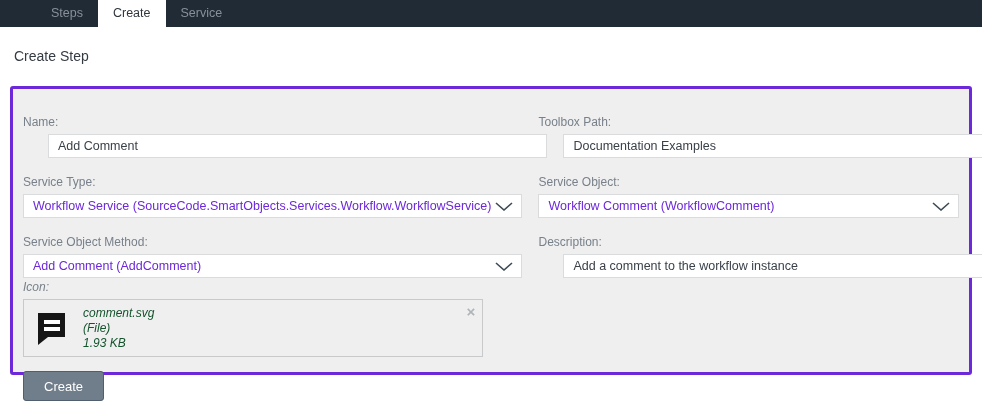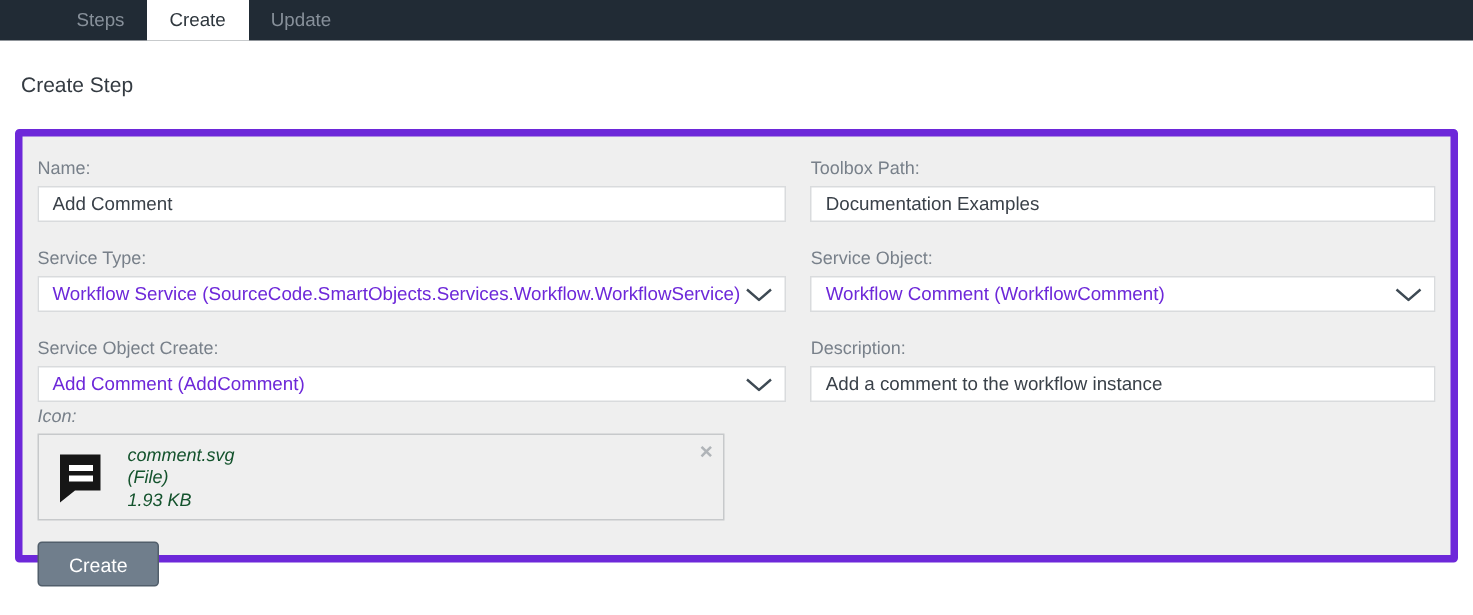--- a/index.html
+++ b/index.html
@@ -37,23 +37,23 @@
     font-size: 14px;
     line-height: 21px;
     font-weight: 400;
     color: #343b42;
   }
 
   
   .panel {
     margin: 19px 10px 0;
     background: #efefef;
-    border: 5px solid #6d28d9;
+    border: 3px solid #6d28d9;
     border-radius: 3px;
-    padding: 14px 10px 12px;
+    padding: 26px 10px 12px;
     height: 289px;
   }
   .grid {
     display: grid;
     grid-template-columns: 1fr 1fr;
     column-gap: 16px;
     row-gap: 17px;
   }
   .field label {
     display: block;
@@ -66,20 +66,21 @@
     width: 100%;
     height: 24px;
     background: #ffffff;
     border: 1px solid #d9dbdd;
     border-radius: 0;
     padding: 0 9px;
     font-family: "Liberation Sans", "DejaVu Sans", sans-serif;
     font-size: 12.5px;
     color: #3a4149;
     outline: none;
+    margin-left: 25px;
   }
   .select {
     position: relative;
     width: 100%;
     height: 24px;
     background: #ffffff;
     border: 1px solid #d9dbdd;
     padding: 0 30px 0 9px;
     font-size: 12.5px;
     line-height: 22px;
@@ -137,21 +138,21 @@
     font-size: 13px;
     cursor: pointer;
   }
 </style>
 </head>
 <body>
 
 <div class="tabbar">
   <div class="tab">Steps</div>
   <div class="tab active">Create</div>
-  <div class="tab">Update</div>
+  <div class="tab">Service</div>
 </div>
 
 <h1 class="page-title">Create Step</h1>
 
 <div class="panel">
   <div class="grid">
 
     <div class="field">
       <label>Name:</label>
       <input class="text-input" type="text" value="Add Comment" style="">
@@ -176,21 +177,21 @@
       <label>Service Object:</label>
       <div class="select">
         <span>Workflow Comment (WorkflowComment)</span>
         <svg class="chev" viewBox="0 0 18 9">
           <polyline points="1,1 9,8 17,1" fill="none" stroke="#3e4a54" stroke-width="1.6"></polyline>
         </svg>
       </div>
     </div>
 
     <div class="field">
-      <label>Service Object Create:</label>
+      <label>Service Object Method:</label>
       <div class="select">
         <span>Add Comment (AddComment)</span>
         <svg class="chev" viewBox="0 0 18 9">
           <polyline points="1,1 9,8 17,1" fill="none" stroke="#3e4a54" stroke-width="1.6"></polyline>
         </svg>
       </div>
     </div>
 
     <div class="field">
       <label>Description:</label>

